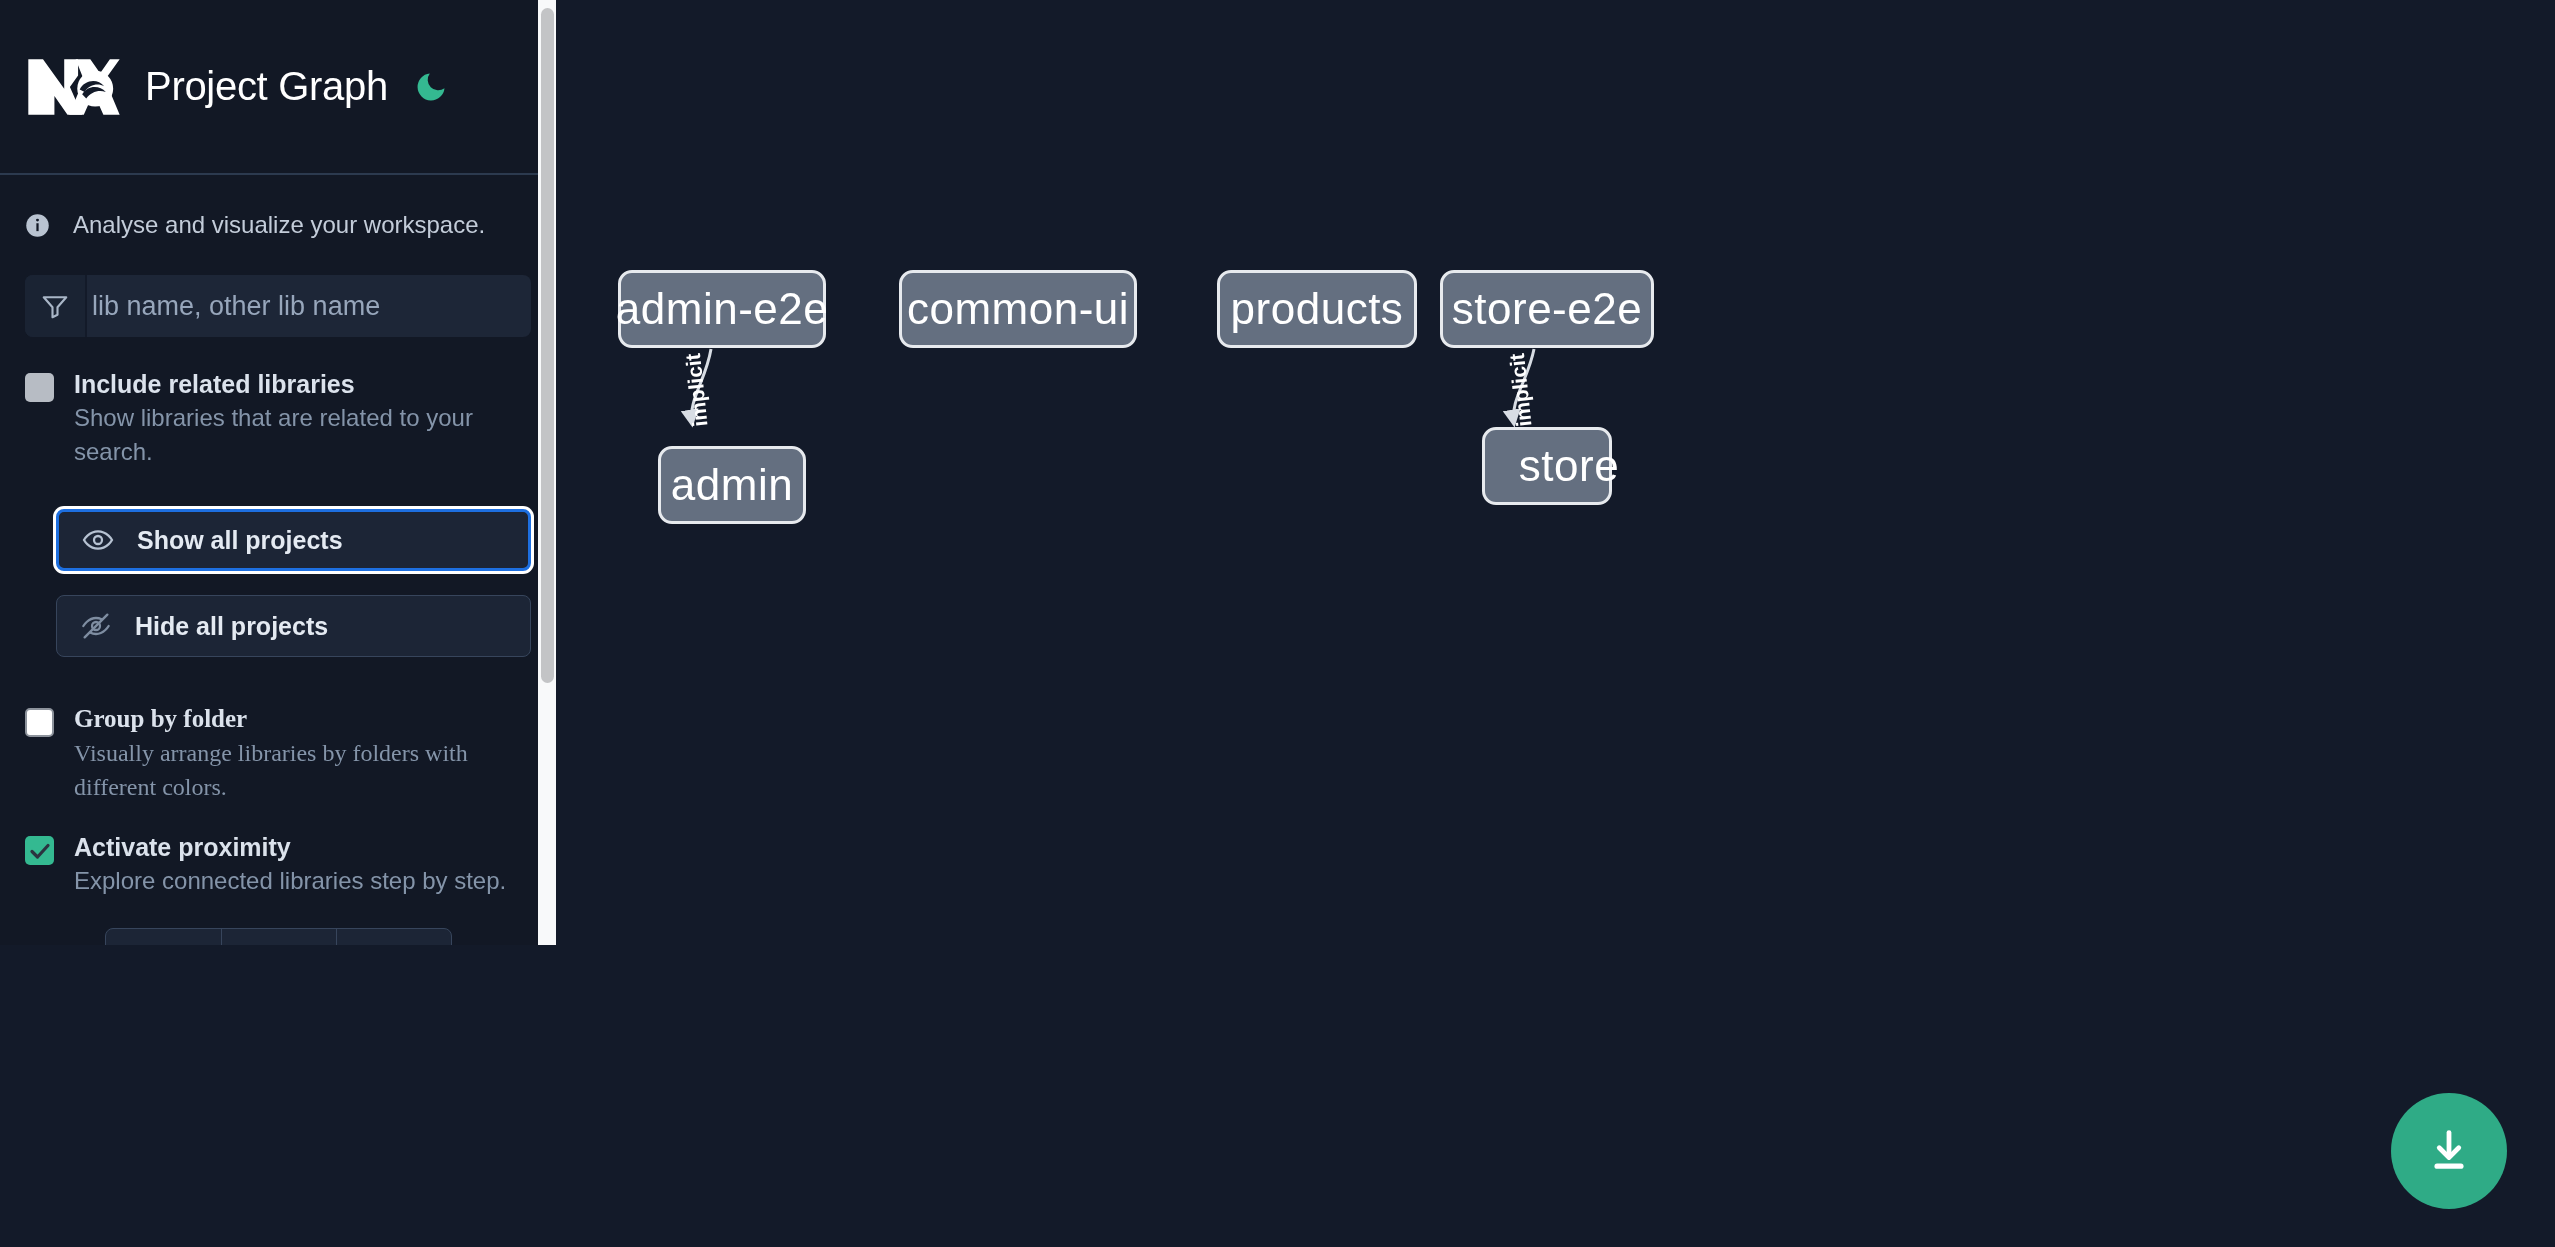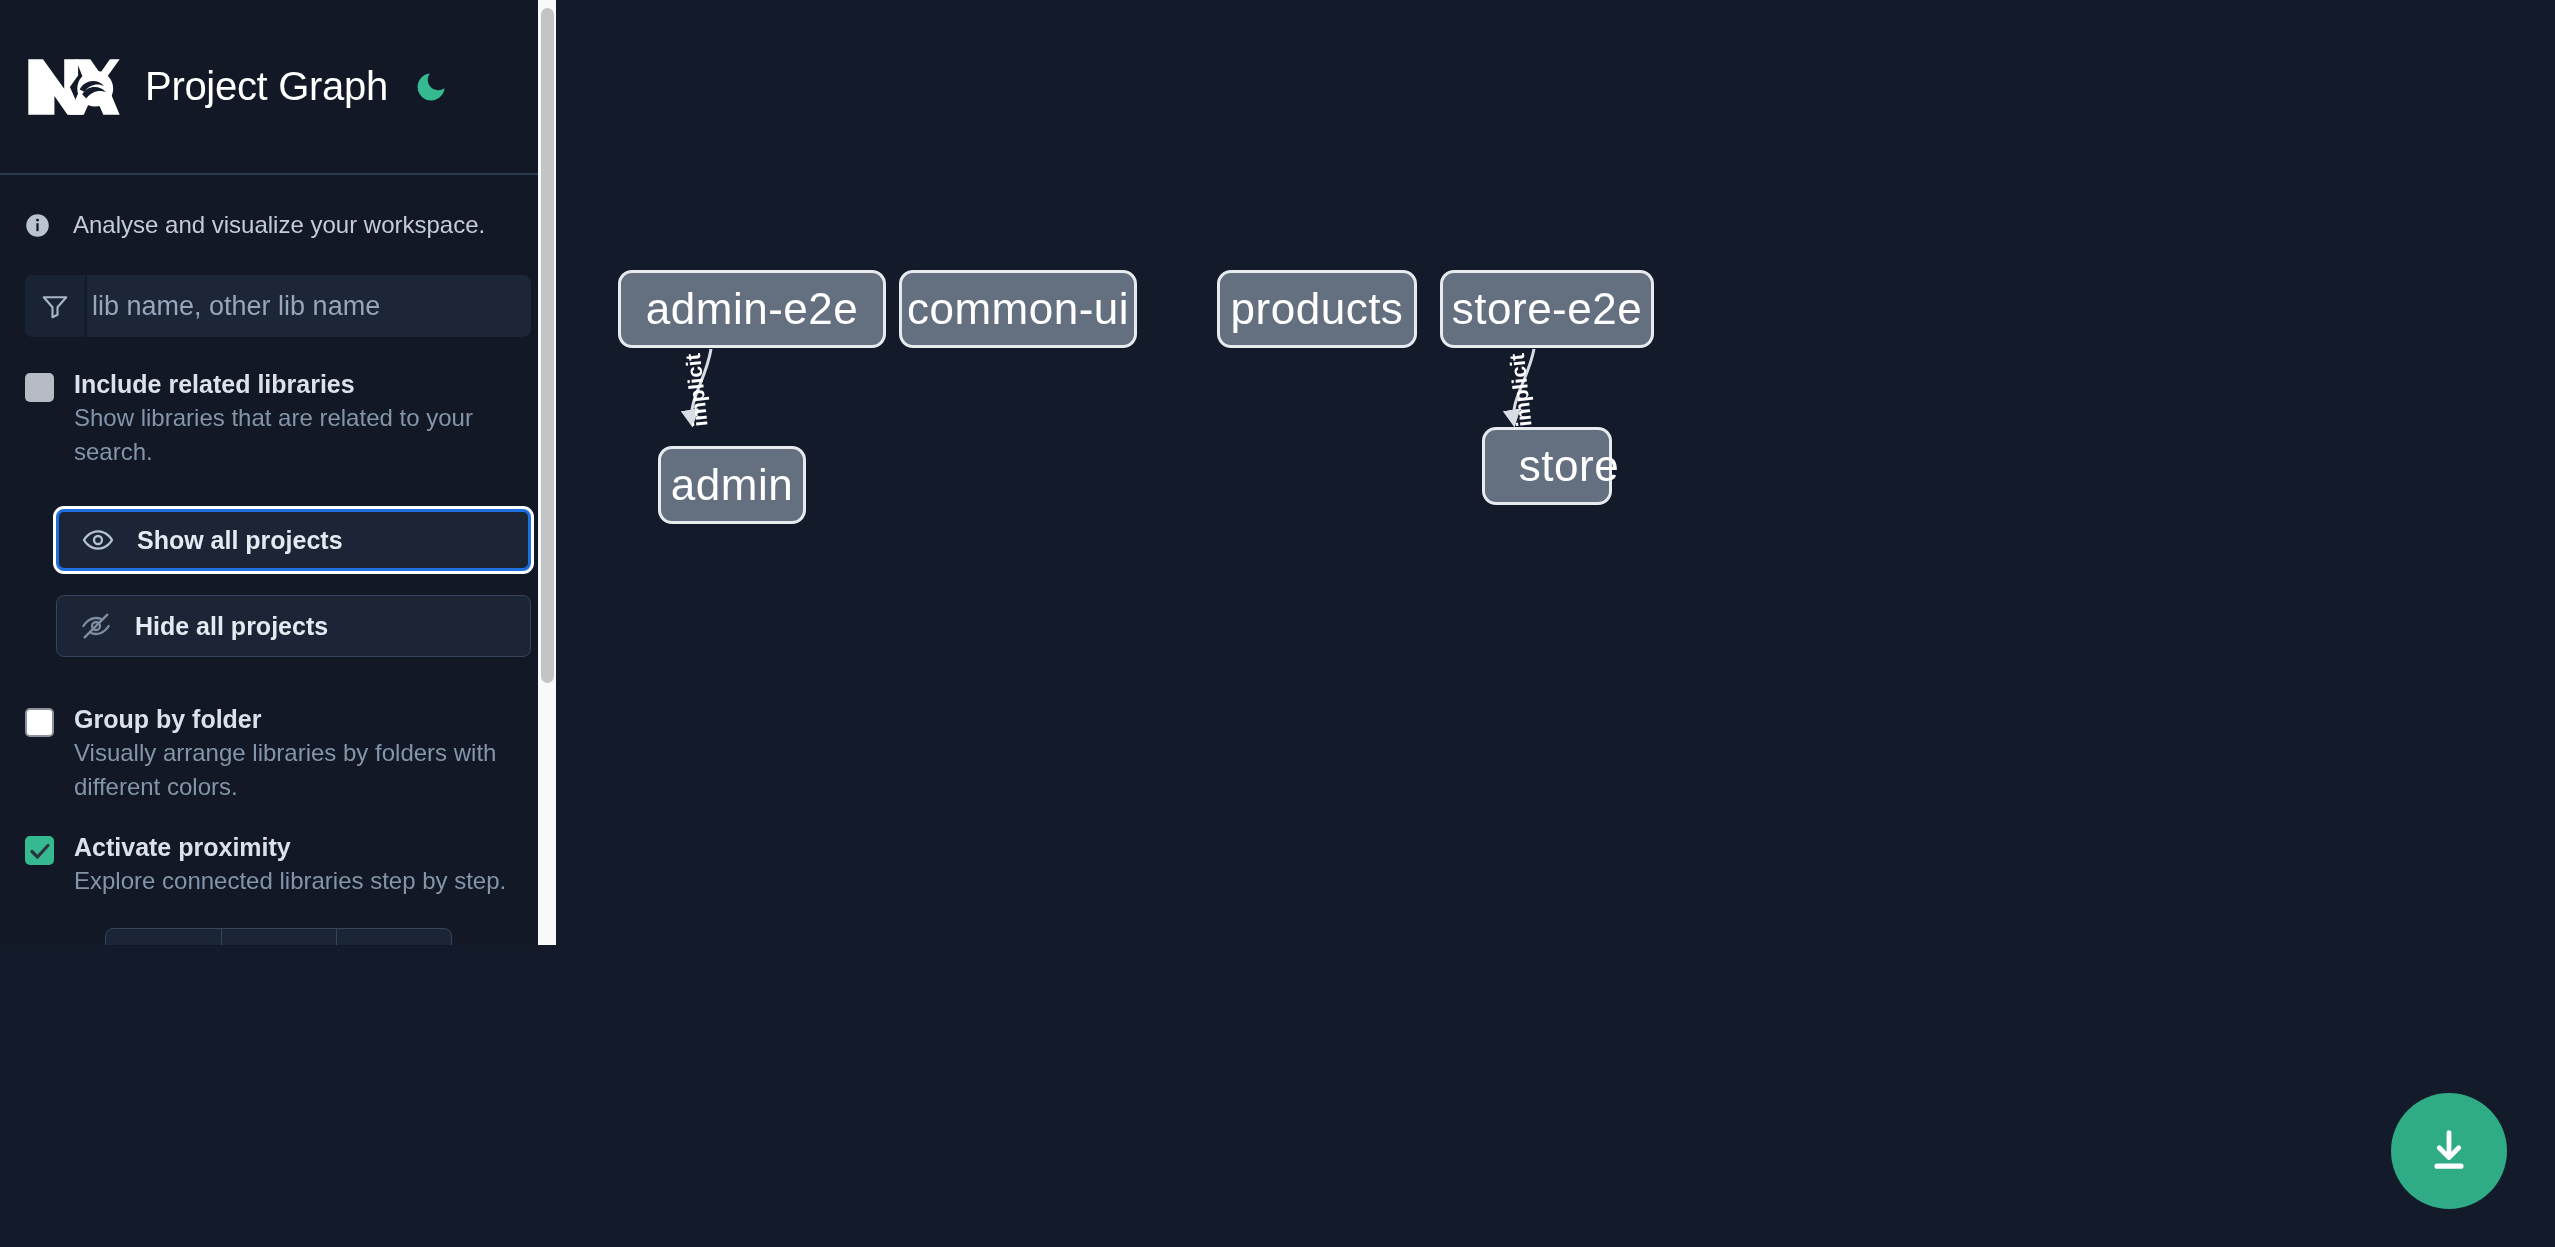--- a/index.html
+++ b/index.html
@@ -342,21 +342,21 @@
           <svg width="32" height="32" viewBox="0 0 24 24">
             <path d="M2.5 12S6 6 12 6c1.6 0 3 .4 4.3 1M21.5 12S18 18 12 18c-1.7 0-3.2-.5-4.5-1.2" fill="none" stroke="#7e8da1" stroke-width="1.7" stroke-linecap="round"></path>
             <circle cx="12" cy="12" r="3" fill="none" stroke="#7e8da1" stroke-width="1.7"></circle>
             <line x1="3.5" y1="20.5" x2="20.5" y2="3.5" stroke="#7e8da1" stroke-width="1.8" stroke-linecap="round"></line>
           </svg>
         </span>
         <span>Hide all projects</span>
       </div>
     </div>
 
-    <div class="check-block" style="margin-top:45px;">
+    <div class="check-block" style="margin-top:45px;font-family:Liberation Serif, serif;">
       <div class="cb unchecked"></div>
       <div class="check-texts">
         <div class="check-title">Group by folder</div>
         <div class="check-desc">Visually arrange libraries by folders with different colors.</div>
       </div>
     </div>
 
     <div class="check-block" style="margin-top:26px;">
       <div class="cb checked">
         <svg viewBox="0 0 24 24">
@@ -387,21 +387,21 @@
     <svg width="1999" height="1247" style="position:absolute;top:0;left:0;pointer-events:none;">
       <defs>
         <marker id="arrow" viewBox="0 0 10 10" refX="8" refY="5" markerWidth="6" markerHeight="6" orient="auto-start-reverse">
           <path d="M 0 0 L 10 5 L 0 10 z" fill="#d8dde4"></path>
         </marker>
       </defs>
       <path d="M 155 349 C 150 380 132 400 136 424" fill="none" stroke="#d8dde4" stroke-width="3" marker-end="url(#arrow)"></path>
       <path d="M 978 349 C 972 380 954 400 958 424" fill="none" stroke="#d8dde4" stroke-width="3" marker-end="url(#arrow)"></path>
     </svg>
 
-    <div class="node" style="left:62px;top:270px;width:268px;height:78px;">admin-e2e</div>
+    <div class="node" style="left:62px;top:270px;width:208px;height:78px;">admin-e2e</div>
 
     <div class="node" style="left:343px;top:270px;width:238px;height:78px;">common-ui</div>
 
     <div class="node" style="left:661px;top:270px;width:200px;height:78px;">products</div>
 
     <div class="node" style="left:884px;top:270px;width:214px;height:78px;">store-e2e</div>
 
     <div class="node" style="left:102px;top:446px;width:148px;height:78px;">admin</div>
 
     <div class="node" style="left:926px;top:427px;width:130px;height:78px;padding-left:44px;">store</div>

